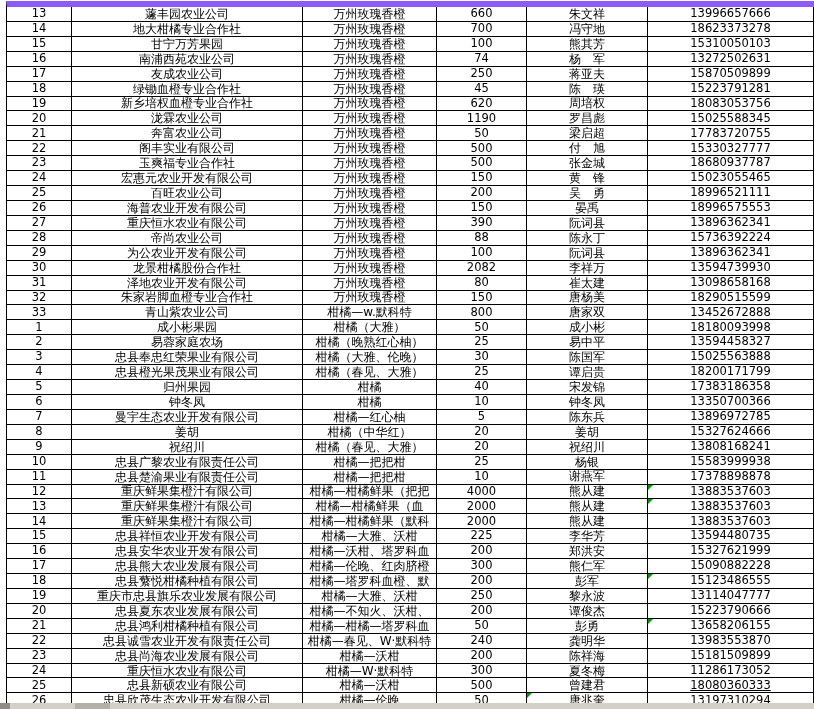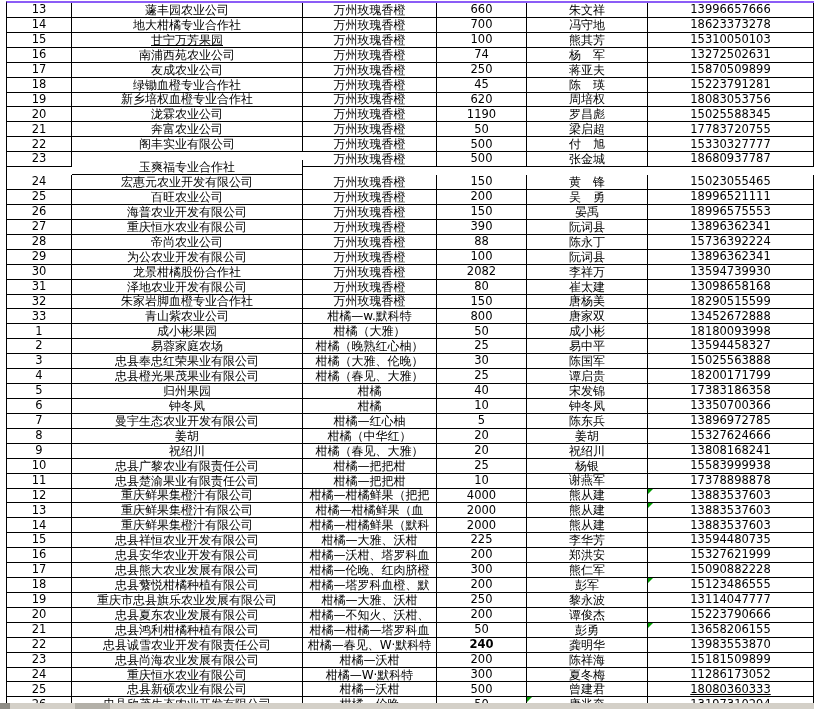--- a/index.html
+++ b/index.html
@@ -9,21 +9,21 @@
     background:#ffffff;
     overflow:hidden;
     font-family:"DejaVu Sans","Liberation Sans",sans-serif;
     color:#000;
   }
   .grid{
     position:absolute;left:6px;top:1px;
     width:808px;height:702px;
     display:grid;
     grid-template-columns:65px 231px 134px 90px 121px 1fr;
-    border-top:2px solid #8b5cf6;
+    border-top:6px solid #8b5cf6;
     border-left:1px solid #000;
     box-sizing:border-box;
   }
   .cell{
     border-right:1px solid #000;
     border-bottom:1px solid #000;
     box-sizing:border-box;
     display:flex;align-items:center;justify-content:center;
     font-size:12px;line-height:1;
     white-space:nowrap;overflow:hidden;
@@ -63,21 +63,21 @@
       <div class="cell num" style="height: 14.9362px;">14</div>
       <div class="cell company" style="height: 14.9362px;">地大柑橘专业合作社</div>
       <div class="cell product" style="height: 14.9362px;">万州玫瑰香橙</div>
       <div class="cell qty" style="height: 14.9362px;">700</div>
       <div class="cell contact" style="height: 14.9362px;">冯守地</div>
       <div class="cell phone" style="height: 14.9362px;">18623373278</div>
     </div>
 
     <div class="row-group" style="display:contents;">
       <div class="cell num" style="height: 14.9362px;">15</div>
-      <div class="cell company" style="height: 14.9362px; text-decoration: underline;">甘宁万芳果园</div>
+      <div class="cell company" style="height: 14.9362px;">甘宁万芳果园</div>
       <div class="cell product" style="height: 14.9362px;">万州玫瑰香橙</div>
       <div class="cell qty" style="height: 14.9362px;">100</div>
       <div class="cell contact" style="height: 14.9362px;">熊其芳</div>
       <div class="cell phone" style="height: 14.9362px;">15310050103</div>
     </div>
 
     <div class="row-group" style="display:contents;">
       <div class="cell num" style="height: 14.9362px;">16</div>
       <div class="cell company" style="height: 14.9362px;">南浦西苑农业公司</div>
       <div class="cell product" style="height: 14.9362px;">万州玫瑰香橙</div>
@@ -135,21 +135,21 @@
       <div class="cell num" style="height: 14.9362px;">22</div>
       <div class="cell company" style="height: 14.9362px;">阁丰实业有限公司</div>
       <div class="cell product" style="height: 14.9362px;">万州玫瑰香橙</div>
       <div class="cell qty" style="height: 14.9362px;">500</div>
       <div class="cell contact" style="height: 14.9362px;">付　旭</div>
       <div class="cell phone" style="height: 14.9362px;">15330327777</div>
     </div>
 
     <div class="row-group" style="display:contents;">
       <div class="cell num" style="height: 14.9362px;">23</div>
-      <div class="cell company" style="height: 14.9362px; margin-top: 8px;">玉爽福专业合作社</div>
+      <div class="cell company" style="height: 14.9362px;">玉爽福专业合作社</div>
       <div class="cell product" style="height: 14.9362px;">万州玫瑰香橙</div>
       <div class="cell qty" style="height: 14.9362px;">500</div>
       <div class="cell contact" style="height: 14.9362px;">张金城</div>
       <div class="cell phone" style="height: 14.9362px;">18680937787</div>
     </div>
 
     <div class="row-group" style="display:contents;">
       <div class="cell num" style="height: 14.9362px;">24</div>
       <div class="cell company" style="height: 14.9362px;">宏惠元农业开发有限公司</div>
       <div class="cell product" style="height: 14.9362px;">万州玫瑰香橙</div>
@@ -425,21 +425,21 @@
       <div class="cell product" style="height: 14.9362px;">柑橘—柑橘—塔罗科血</div>
       <div class="cell qty" style="height: 14.9362px;">50</div>
       <div class="cell contact" style="height: 14.9362px;">彭勇</div>
       <div class="cell phone" style="height: 14.9362px;">13658206155<span class="tri" style="border-top-color: rgb(0, 153, 0);"></span></div>
     </div>
 
     <div class="row-group" style="display:contents;">
       <div class="cell num" style="height: 14.9362px;">22</div>
       <div class="cell company" style="height: 14.9362px;">忠县诚雪农业开发有限责任公司</div>
       <div class="cell product" style="height: 14.9362px;">柑橘—春见、W·默科特</div>
-      <div class="cell qty" style="height: 14.9362px; font-weight: bold;">240</div>
+      <div class="cell qty" style="height: 14.9362px;">240</div>
       <div class="cell contact" style="height: 14.9362px;">龚明华</div>
       <div class="cell phone" style="height: 14.9362px;">13983553870</div>
     </div>
 
     <div class="row-group" style="display:contents;">
       <div class="cell num" style="height: 14.9362px;">23</div>
       <div class="cell company" style="height: 14.9362px;">忠县尚海农业发展有限公司</div>
       <div class="cell product" style="height: 14.9362px;">柑橘—沃柑</div>
       <div class="cell qty" style="height: 14.9362px;">200</div>
       <div class="cell contact" style="height: 14.9362px;">陈祥海</div>

